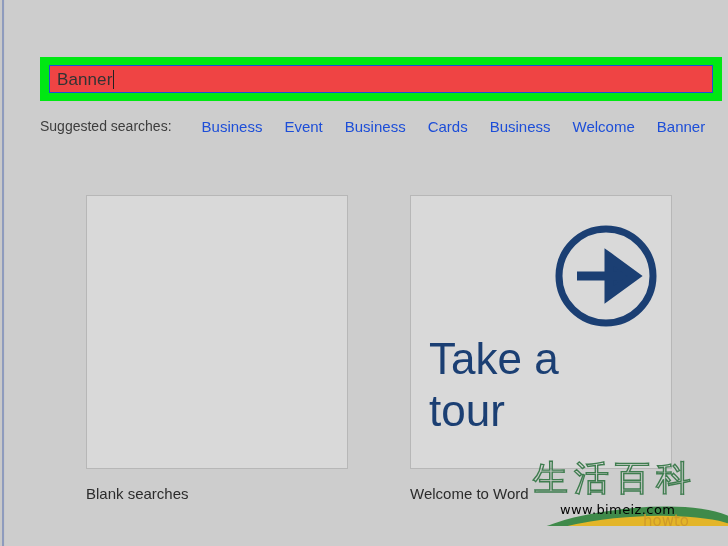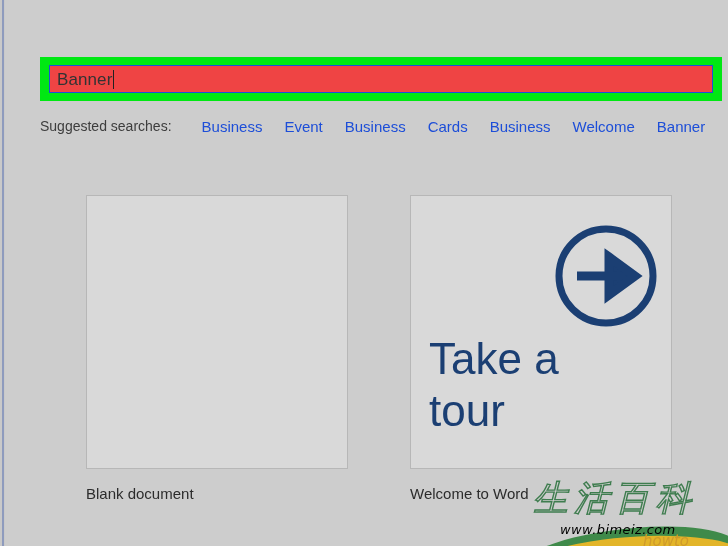--- a/index.html
+++ b/index.html
@@ -148,26 +148,25 @@
     font-size: 44px;
     line-height: 1.18;
     color: #1b3f73;
     font-weight: 400;
   }
 
   
   .watermark {
     position: absolute;
     left: 525px;
-    top: 480px;
+    top: 460px;
     width: 203px;
     height: 66px;
     pointer-events: none;
     overflow: hidden;
-    font-style: italic;
   }
   .wm-chars {
     position: absolute;
     left: 8px;
     top: 1px;
     font-size: 35px;
     letter-spacing: 6px;
     color: transparent;
     -webkit-text-stroke: 1.4px #3f7d4f;
     font-family: "DejaVu Sans", sans-serif;
@@ -234,21 +233,21 @@
   <span class="suggested-link">Cards</span>
   <span class="suggested-link">Business</span>
   <span class="suggested-link">Welcome</span>
   <span class="suggested-link">Banner</span>
 </div>
 
 <div class="gallery">
 
   <div class="template-card card-1">
     <div class="template-thumb"></div>
-    <div class="template-label">Blank document</div>
+    <div class="template-label">Blank searches</div>
   </div>
 
   <div class="template-card card-2">
     <div class="template-thumb">
       <div class="tour-art">
         <span class="tour-arrow-icon">
           <svg width="110" height="110" viewBox="0 0 110 110">
             <circle cx="55" cy="55" r="47" fill="none" stroke="#1b3f73" stroke-width="7"></circle>
             <path d="M26 55 H66 M58 36 L84 55 L58 74 Z" fill="#1b3f73" stroke="#1b3f73" stroke-width="9" stroke-linejoin="miter"></path>
           </svg>

